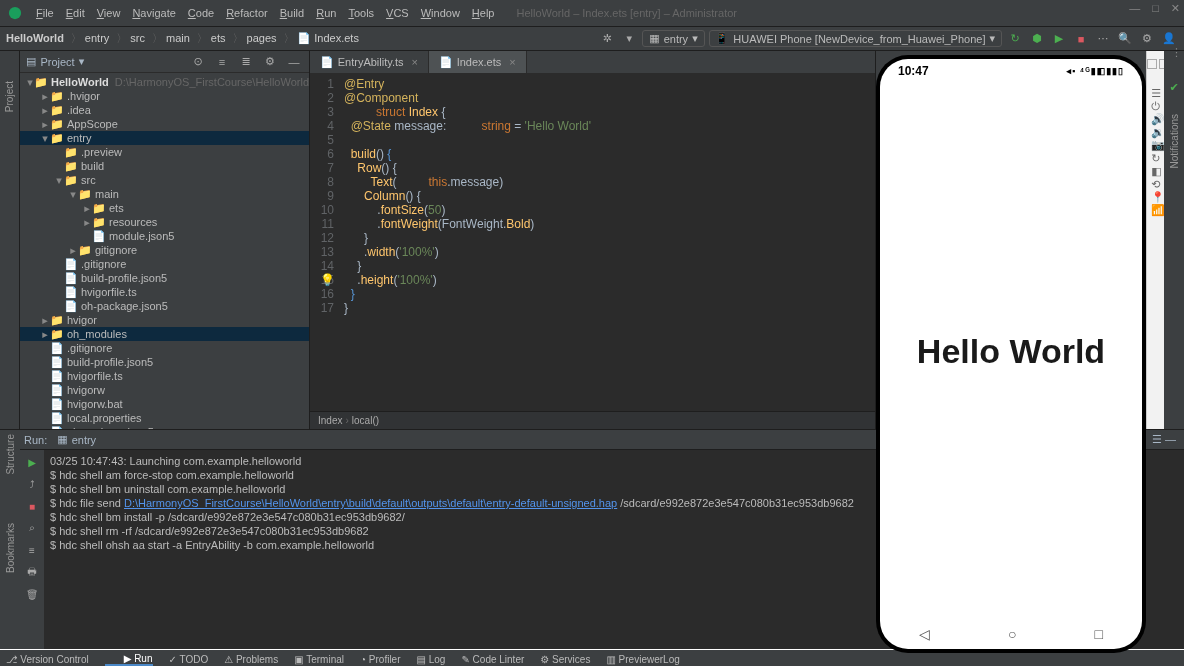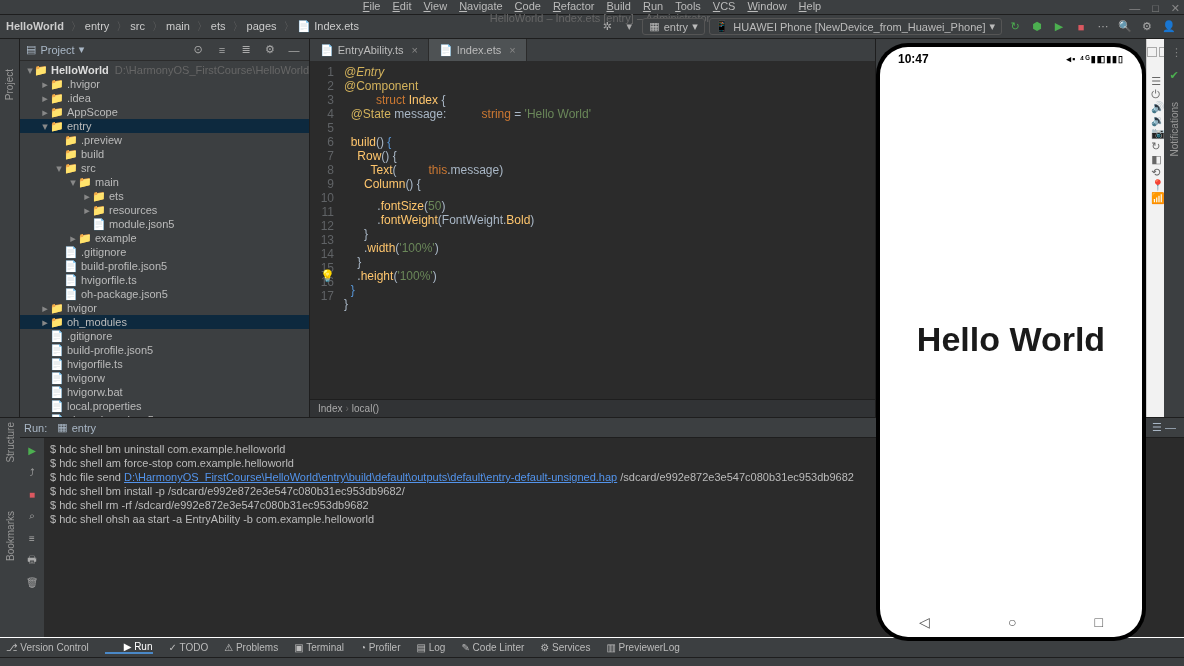--- a/index.html
+++ b/index.html
@@ -1,17 +1,17 @@
 <!DOCTYPE html>
 <html><head>
 <meta charset="utf-8">
 <style>
 * { margin:0; padding:0; box-sizing:border-box; font-family:"Segoe UI",Arial,sans-serif; }
 body { background:#2b2b2b; color:#a9b7c6; font-size:11px; width:1184px; height:666px; overflow:hidden; position:relative; }
-.menubar { height:15px; background:#3c3f41; display:flex; align-items:center; padding:0 8px; border-bottom:1px solid #1e1e1e;flex-direction:column; }
+.menubar { height:27px; background:#3c3f41; display:flex; align-items:center; padding:0 8px; border-bottom:1px solid #1e1e1e; }
 .menubar .logo { width:14px; height:14px; margin-right:8px; }
 .menubar .menu-item { padding:0 6px; color:#bbb; cursor:pointer; }
 .menubar .doc-title { margin-left:16px; color:#666; }
 .win-controls { position:absolute; right:4px; top:2px; display:flex; gap:12px; color:#888; }
 .toolbar { height:24px; background:#3c3f41; display:flex; align-items:center; padding:0 6px; border-bottom:1px solid #1e1e1e; font-size:11px; }
 .crumb { color:#ccc; margin-right:4px; }
 .crumb-sep { color:#666; margin:0 3px; }
 .tb-right { margin-left:auto; display:flex; align-items:center; gap:4px; }
 .tb-select { background:#3c3f41; border:1px solid #555; color:#bbb; padding:1px 6px; display:flex; align-items:center; gap:4px; font-size:11px; border-radius:3px;}
 .icon-btn { width:18px; height:18px; display:flex; align-items:center; justify-content:center; color:#aaa; cursor:pointer; }
@@ -193,21 +193,21 @@
           <span>resources</span>
         </div>
         <div class="tree-row" style="padding-left: 62px;">
           <span class="arrow"></span>
           <span class="ficon ">📄</span>
           <span>module.json5</span>
         </div>
         <div class="tree-row" style="padding-left: 48px;">
           <span class="arrow">▸</span>
           <span class="ficon fdir">📁</span>
-          <span>example</span>
+          <span>gitignore</span>
         </div>
         <div class="tree-row" style="padding-left: 34px;">
           <span class="arrow"></span>
           <span class="ficon ">📄</span>
           <span>.gitignore</span>
         </div>
         <div class="tree-row" style="padding-left: 34px;">
           <span class="arrow"></span>
           <span class="ficon ">📄</span>
           <span>build-profile.json5</span>
@@ -289,30 +289,30 @@
           <div>10</div>
           <div>11</div>
           <div>12</div>
           <div>13</div>
           <div>14</div>
           <div>15</div>
           <div>16</div>
           <div>17</div>
         </div>
       <div class="code-body" id="codebody">
-          <div style="position: relative; font-style: italic;"><span class="gold">@Entry</span></div>
+          <div style="position: relative;"><span class="gold">@Entry</span></div>
           <div style="position: relative;"><span class="gold">@Component</span></div>
           <div style="position: relative;"><span class="kw">struct</span> <span class="type">Index</span> {</div>
           <div style="position: relative;">  <span class="gold">@State</span> message: <span class="kw">string</span> = <span class="str">'Hello World'</span></div>
           <div style="position: relative;"></div>
           <div style="position: relative;">  <span class="fn">build</span>() <span class="blue-brace">{</span></div>
           <div style="position: relative;">    <span class="fn">Row</span>() {</div>
           <div style="position: relative;">        <span class="fn">Text</span>(<span class="kw">this</span>.message)</div>
           <div style="position: relative;">      <span class="fn">Column</span>() {</div>
-          <div style="position: relative; margin-top: 8px;">          .<span class="fn">fontSize</span>(<span class="str">50</span>)</div>
+          <div style="position: relative;">          .<span class="fn">fontSize</span>(<span class="str">50</span>)</div>
           <div style="position: relative;">          .<span class="fn">fontWeight</span>(FontWeight.<span class="type">Bold</span>)</div>
           <div style="position: relative;">      }</div>
           <div style="position: relative;">      .<span class="fn">width</span>(<span class="str">'100%'</span>)</div>
           <div style="position: relative;">    }</div>
           <div style="position: relative;"><span class="bulb">💡</span>    .<span class="fn">height</span>(<span class="str">'100%'</span>)</div>
           <div style="position: relative;">  <span class="blue-brace">}</span></div>
           <div style="position: relative;">}</div>
         </div>
     </div>
     <div class="crumb-bar">
@@ -382,22 +382,23 @@
       <div class="run-out-rail">
         <div class="rb" style="color:#4caf50">▶</div>
         <div class="rb">⤴</div>
         <div class="rb" style="color:#db5860">■</div>
         <div class="rb">⌕</div>
         <div class="rb">≡</div>
         <div class="rb">🖶</div>
         <div class="rb">🗑</div>
       </div>
       <div class="run-out" id="runout">
+          <div>03/25 10:47:43: Launching com.example.helloworld</div>
+          <div>$ hdc shell am force-stop com.example.helloworld</div>
           <div>$ hdc shell bm uninstall com.example.helloworld</div>
-          <div>$ hdc shell am force-stop com.example.helloworld</div>
           <div>$ hdc file send <span class="link">D:\HarmonyOS_FirstCourse\HelloWorld\entry\build\default\outputs\default\entry-default-unsigned.hap</span> /sdcard/e992e872e3e547c080b31ec953db9682</div>
           <div>$ hdc shell bm install -p /sdcard/e992e872e3e547c080b31ec953db9682/</div>
           <div>$ hdc shell rm -rf /sdcard/e992e872e3e547c080b31ec953db9682</div>
           <div>$ hdc shell ohsh aa start -a EntryAbility -b com.example.helloworld</div>
         </div>
     </div>
   </div>
 </div>
 
 <div class="bottom-tabs" id="bottom-tabs">

